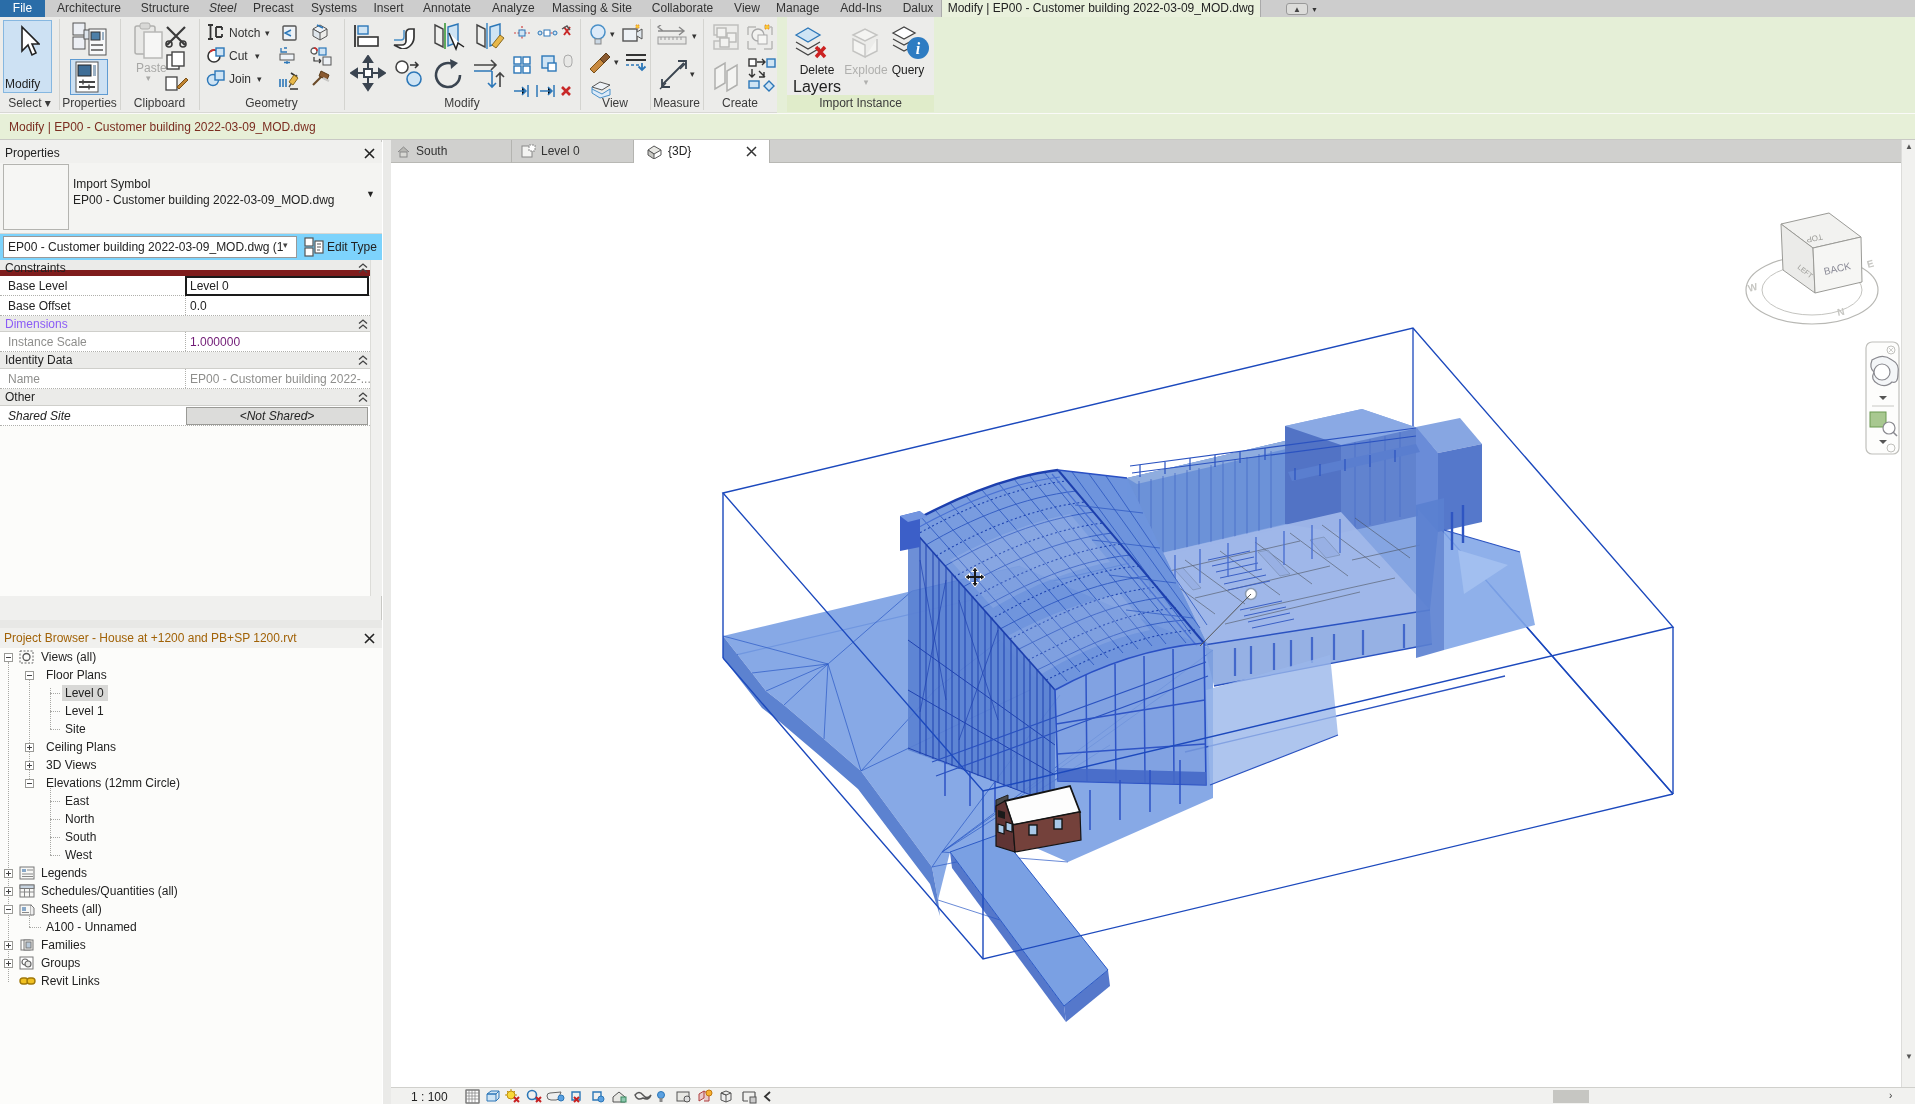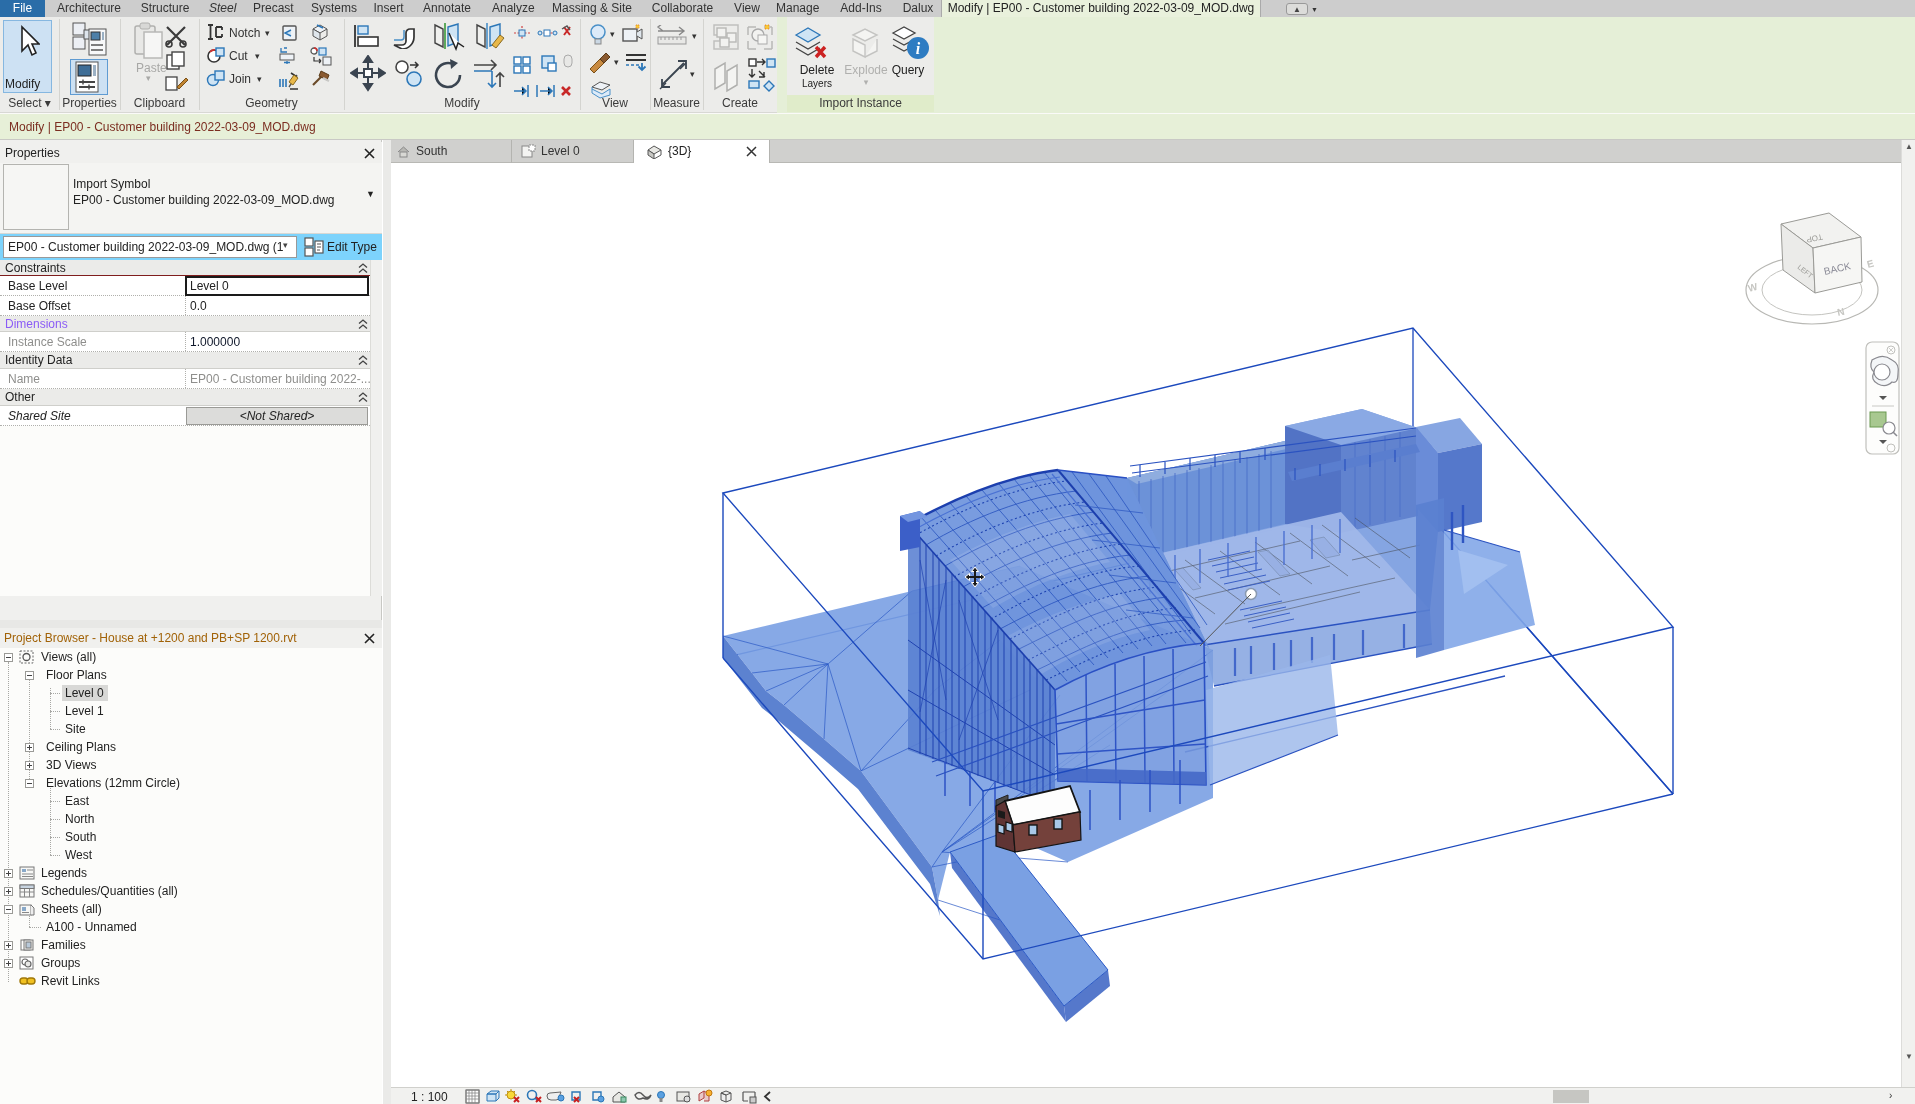--- a/index.html
+++ b/index.html
@@ -340,21 +340,21 @@
       <div class="abs" style="left:0;bottom:2px;width:100%;text-align:center;font-size:12px;color:#3b3b3b;">Import Instance</div>
       <svg class="ico" style="left:7px;top:6px;" width="36" height="38" viewBox="0 0 36 38">
         <g stroke="#444" fill="#fff" stroke-width="1.3">
             <path d="M2 12 l12 -7 l12 7 l-12 7 z" fill="#cfe4f4" stroke="#2c77b8"></path>
             <path d="M2 19 l12 7 l12 -7" fill="none"></path>
             <path d="M2 25 l12 7 l12 -7" fill="none"></path>
           </g>
         <path d="M22 24 l9 10 m0 -10 l-9 10" stroke="#cc2222" stroke-width="3.4"></path>
       </svg>
       <div class="txt" style="left:0px;top:46px;width:60px;text-align:center;font-size:12px;color:#222;">Delete</div>
-      <div class="txt" style="left:0px;top:61px;width:60px;text-align:center;font-size:10px;color:#222;">Layers</div>
+      <div class="txt" style="left:0px;top:61px;width:60px;text-align:center;font-size:16px;color:#222;">Layers</div>
       <svg class="ico" style="left:62px;top:8px;" width="34" height="34" viewBox="0 0 34 34">
           <g fill="#f4f4f2" stroke="#c4c4c2" stroke-width="1.4">
             <path d="M4 10 l12 -6 l12 6 l-12 6 z"></path>
             <path d="M4 14 v12 l12 6 v-12 z"></path>
             <path d="M28 14 v12 l-12 6"></path>
           </g>
         </svg>
       <div class="txt" style="left:52px;top:46px;width:54px;text-align:center;font-size:12px;color:#b0b0ae;">Explode</div>
       <div class="txt" style="left:52px;top:60px;width:54px;text-align:center;font-size:9px;color:#b0b0ae;">▾</div>
       <svg class="ico" style="left:104px;top:6px;" width="40" height="40" viewBox="0 0 40 40">
@@ -393,21 +393,21 @@
           <g fill="#fff" stroke="#555" stroke-width="1.2">
             <rect x="1" y="1" width="8" height="8"></rect>
             <rect x="1" y="11" width="8" height="8"></rect>
             <rect x="11" y="4" width="8" height="12"></rect>
           </g>
           <path d="M13 7 h4 M13 10 h4 M13 13 h3" stroke="#555"></path>
         </svg>
       <div class="txt" style="left:327px;top:6px;font-size:12px;color:#222;">Edit Type</div>
     </div>
 
-    <div class="abs" style="left:0;top:120px;width:370px;height:16px;background:#ebebe9;border-bottom:1px solid #7f1d1d;padding-left:11px;">
+    <div class="abs" style="left:0;top:120px;width:370px;height:16px;background:#ebebe9;border-bottom:6px solid #7f1d1d;padding-left:11px;">
       <div class="txt" style="left:5px;top:1px;font-size:12px;color:#222;">Constraints</div>
         <svg class="ico" style="left:358px;top:3px;" width="10" height="11" viewBox="0 0 10 11">
           <path d="M1 4.5 L5 1 L9 4.5 M1 9.5 L5 6 L9 9.5" fill="none" stroke="#444" stroke-width="1.3"></path>
         </svg>
     </div>
     <div class="abs" style="left:0;top:136px;width:370px;height:20px;background:#fff;border-bottom:1px dotted #b0b0ac;">
       <div class="txt" style="left:8px;top:3px;font-size:12px;color:#222;">Base Level</div>
       <div class="abs" style="left:185px;top:0px;width:184px;height:20px;background:#fff;border:2px solid #1a1a1a;">
           <div class="txt" style="left:3px;top:1px;font-size:12px;color:#222;">Level 0</div>
         </div>
@@ -420,21 +420,21 @@
     </div>
     <div class="abs" style="left:0;top:176px;width:370px;height:16px;background:#ebebe9;border-bottom:1px solid #cfcfcb;">
       <div class="txt" style="left:5px;top:1px;font-size:12px;color:#8b5cf6;">Dimensions</div>
         <svg class="ico" style="left:358px;top:3px;" width="10" height="11" viewBox="0 0 10 11">
           <path d="M1 4.5 L5 1 L9 4.5 M1 9.5 L5 6 L9 9.5" fill="none" stroke="#444" stroke-width="1.3"></path>
         </svg>
     </div>
     <div class="abs" style="left:0;top:192px;width:370px;height:20px;background:#fff;border-bottom:1px dotted #b0b0ac;">
       <div class="txt" style="left:8px;top:3px;font-size:12px;color:#8e8e8c;">Instance Scale</div>
       <div class="abs" style="left:185px;top:0;width:184px;height:19px;border-left:1px dotted #b0b0ac;">
-          <div class="txt" style="left:4px;top:3px;font-size:12px;color:#0f172a;">1.000000</div>
+          <div class="txt" style="left:4px;top:3px;font-size:12px;color:#701a75;">1.000000</div>
         </div>
     </div>
     <div class="abs" style="left:0;top:212px;width:370px;height:17px;background:#ebebe9;border-bottom:1px solid #cfcfcb;">
       <div class="txt" style="left:5px;top:1px;font-size:12px;color:#222;">Identity Data</div>
         <svg class="ico" style="left:358px;top:3px;" width="10" height="11" viewBox="0 0 10 11">
           <path d="M1 4.5 L5 1 L9 4.5 M1 9.5 L5 6 L9 9.5" fill="none" stroke="#444" stroke-width="1.3"></path>
         </svg>
     </div>
     <div class="abs" style="left:0;top:229px;width:370px;height:20px;background:#fff;border-bottom:1px dotted #b0b0ac;">
       <div class="txt" style="left:8px;top:3px;font-size:12px;color:#8e8e8c;">Name</div>

